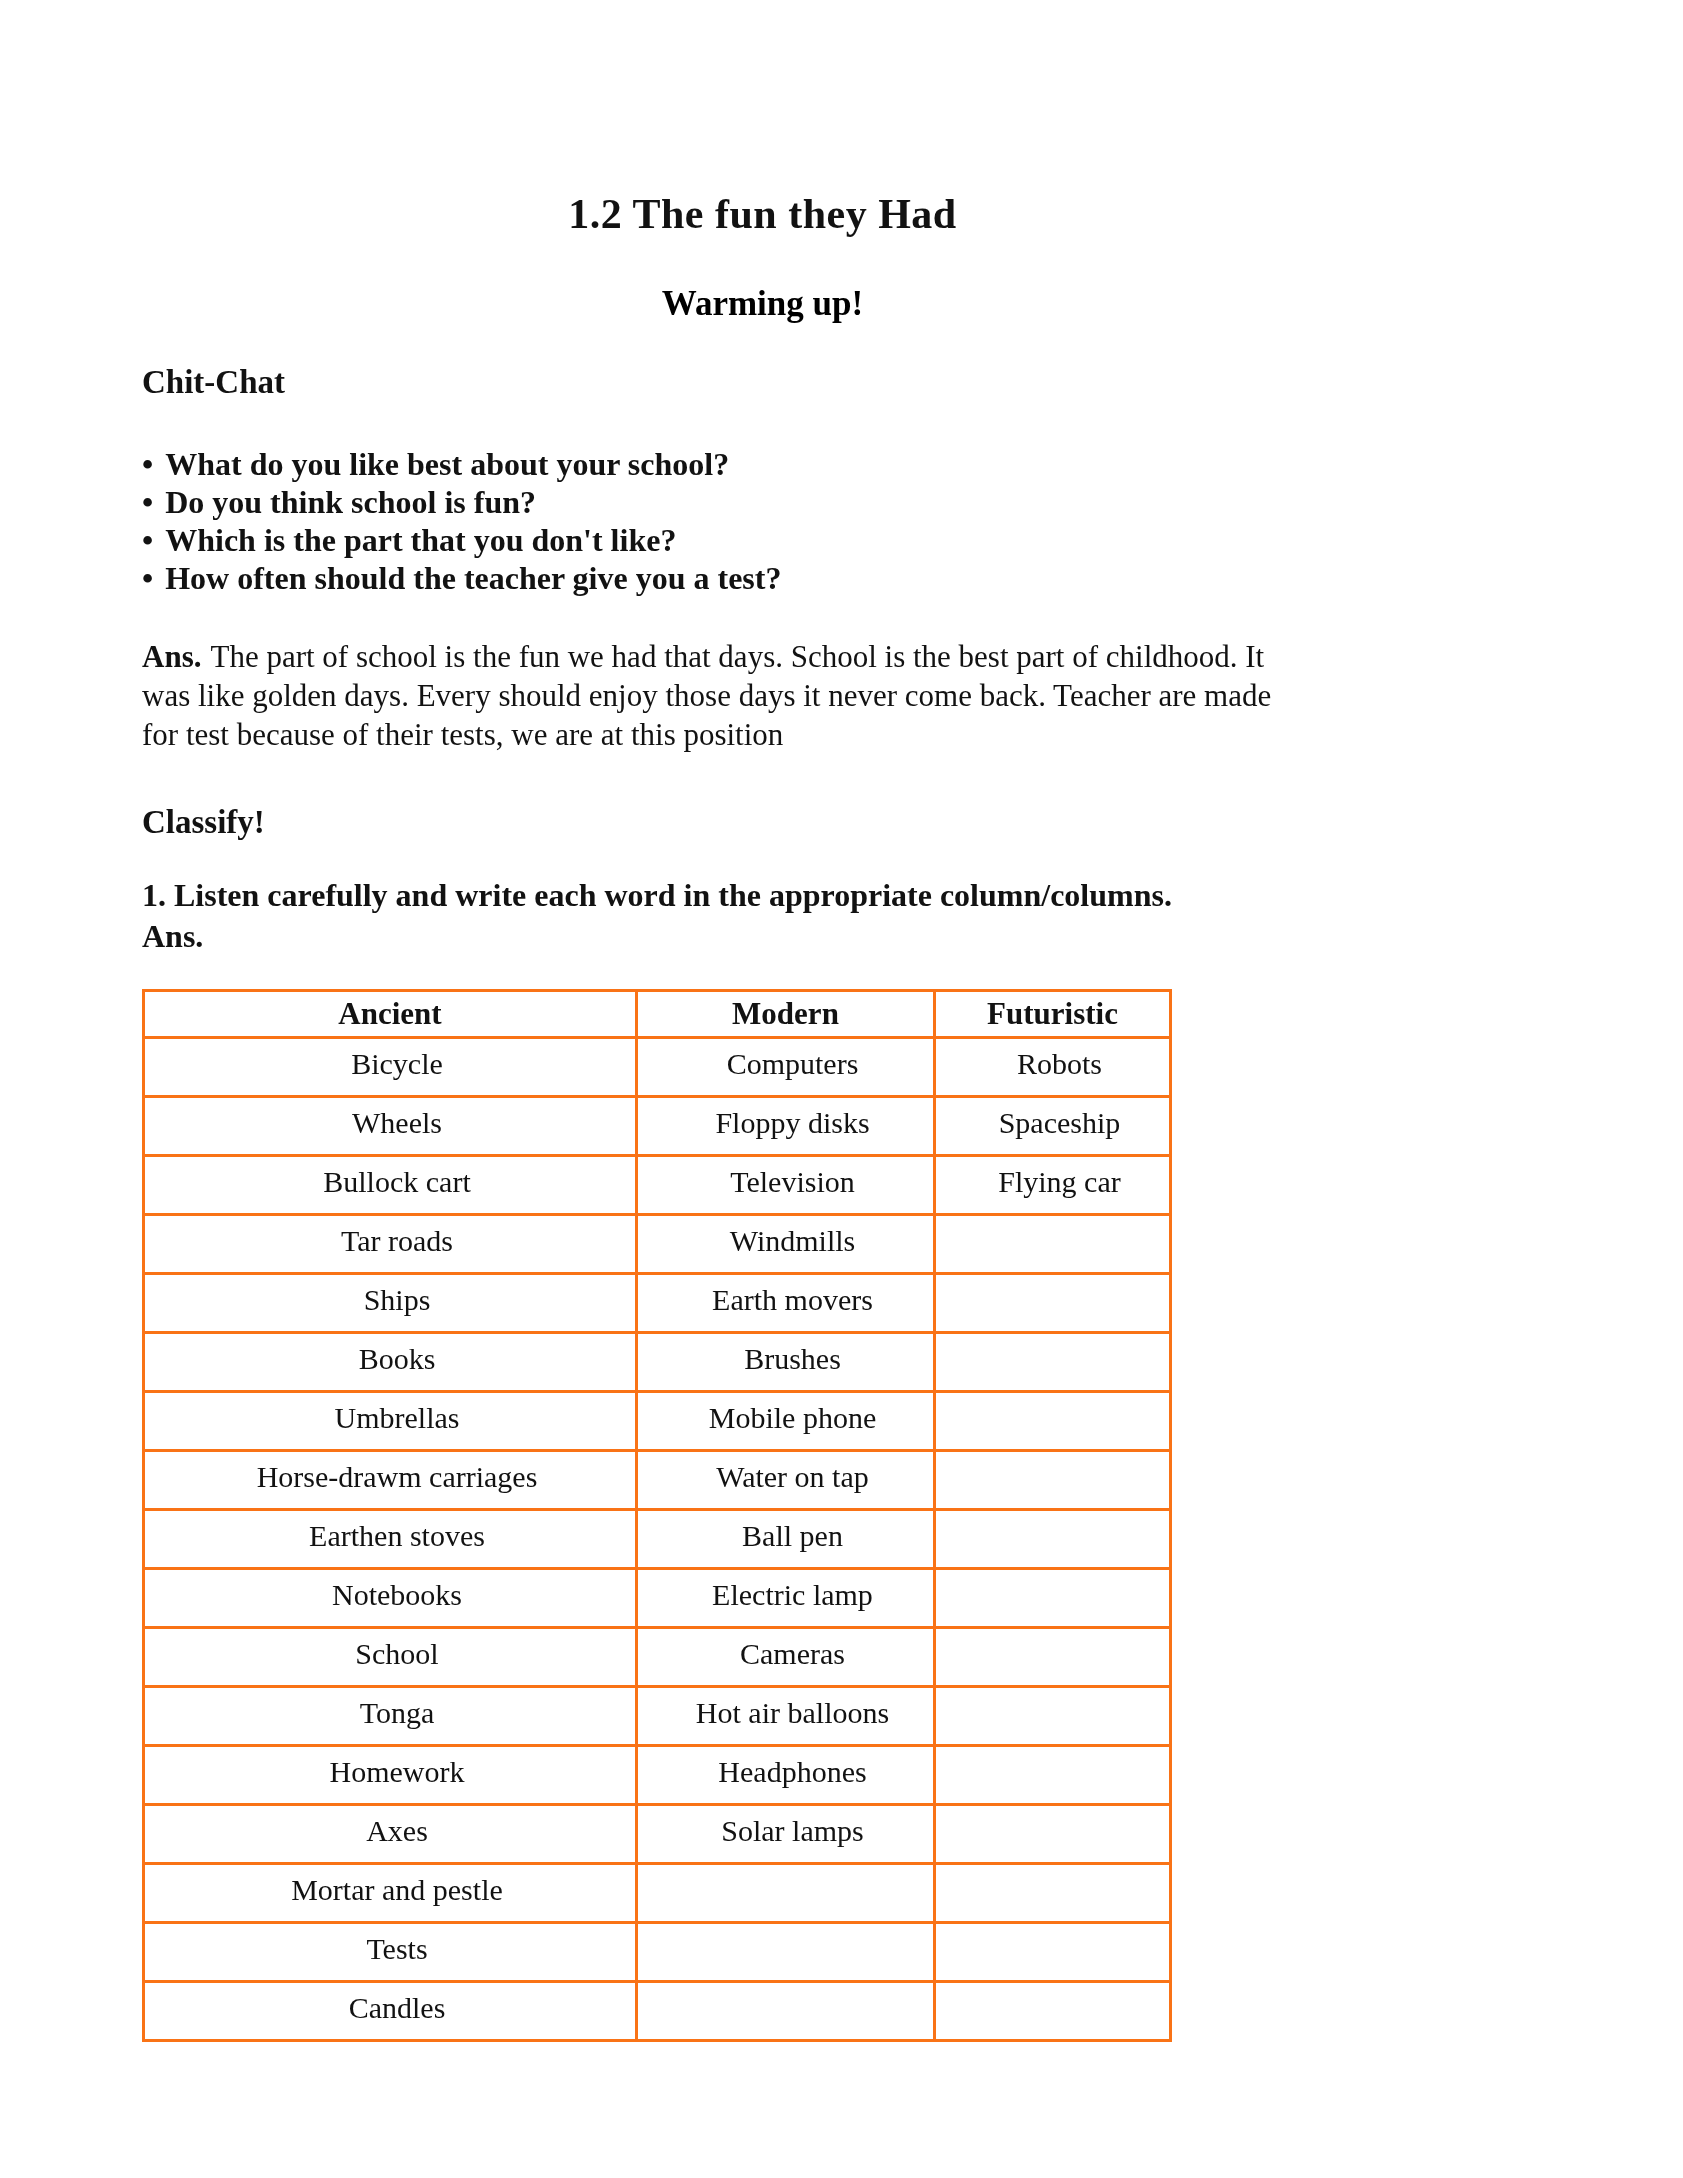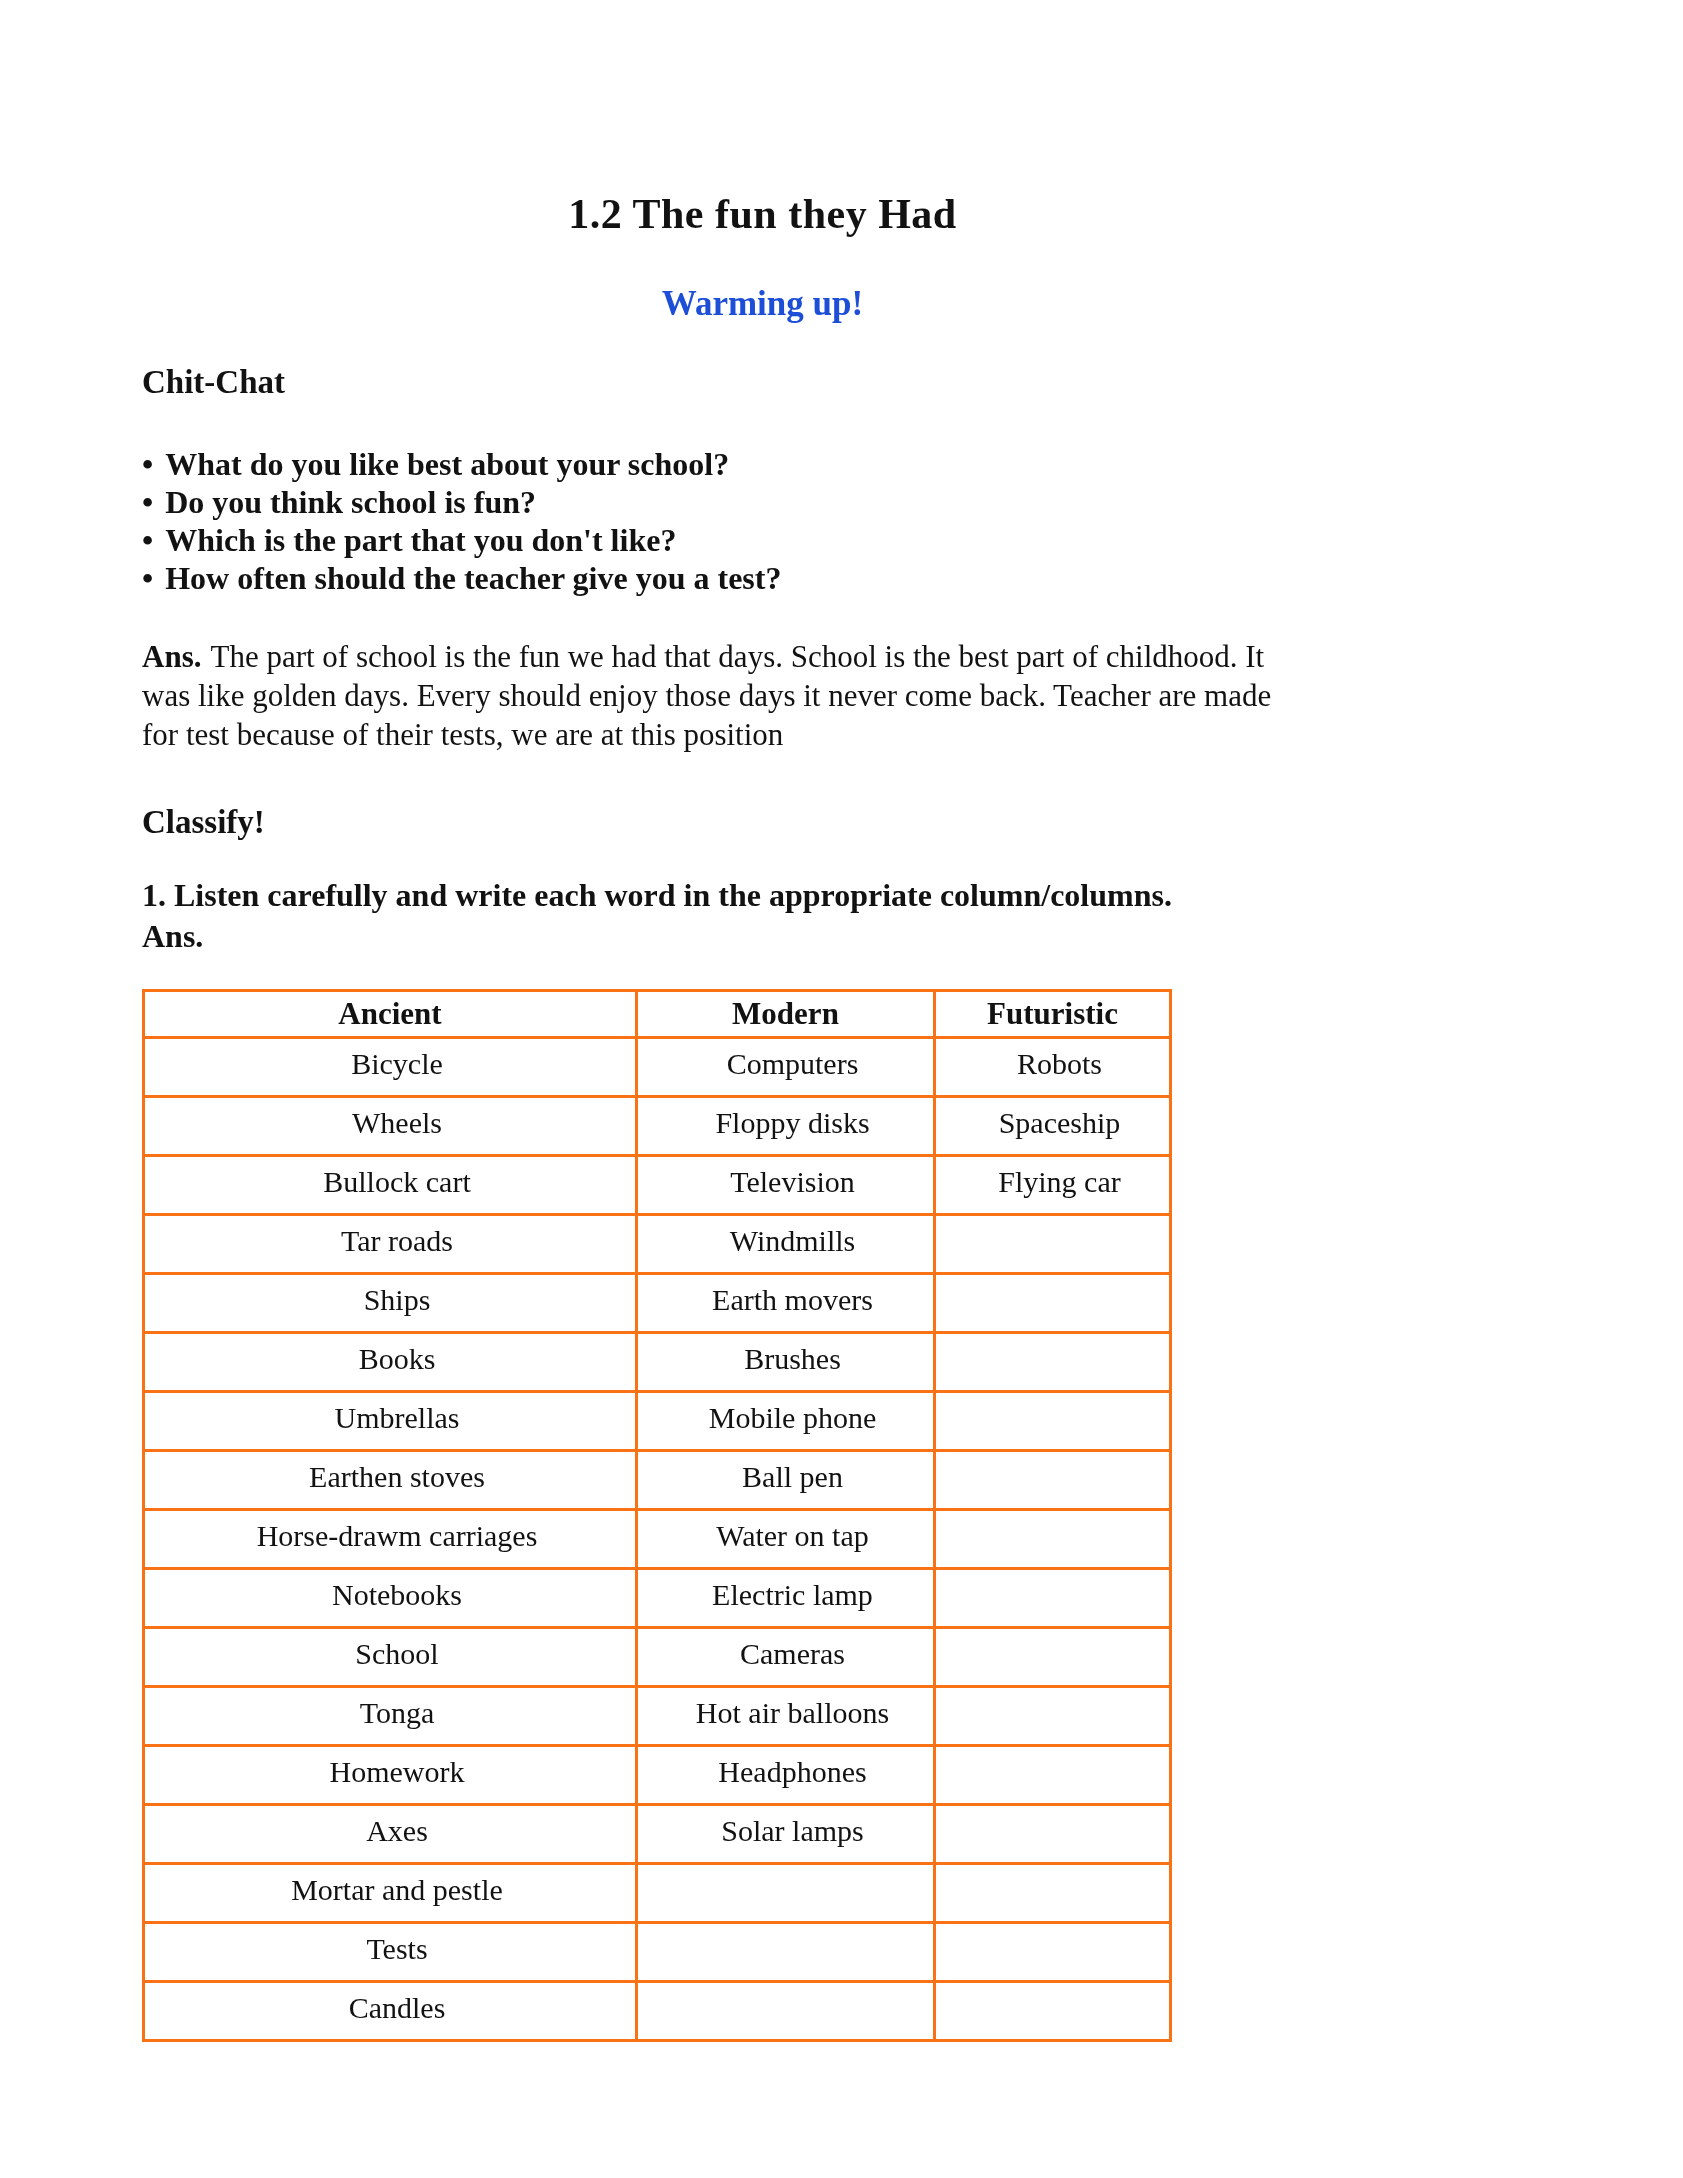--- a/index.html
+++ b/index.html
@@ -23,21 +23,21 @@
     text-align: center;
     font-size: 42px;
     font-weight: bold;
     letter-spacing: 0.5px;
   }
   .warming-heading {
     margin: 46px 0 0 0;
     text-align: center;
     font-size: 35px;
     font-weight: bold;
-    color: #1d4ed8;
+    color: #000000;
   }
   .sub-heading {
     margin: 40px 0 0 0;
     font-size: 33px;
     font-weight: bold;
   }
   .question-list {
     list-style: none;
     margin: 44px 0 0 0;
     padding: 0;
@@ -186,30 +186,30 @@
           <td>Books</td>
           <td>Brushes</td>
           <td></td>
         </tr>
         <tr>
           <td>Umbrellas</td>
           <td>Mobile phone</td>
           <td></td>
         </tr>
         <tr>
+          <td>Horse-drawm carriages</td>
+          <td>Water on tap</td>
+          <td></td>
+        </tr>
+        <tr>
           <td>Earthen stoves</td>
           <td>Ball pen</td>
           <td></td>
         </tr>
         <tr>
-          <td>Horse-drawm carriages</td>
-          <td>Water on tap</td>
-          <td></td>
-        </tr>
-        <tr>
           <td>Notebooks</td>
           <td>Electric lamp</td>
           <td></td>
         </tr>
         <tr>
           <td>School</td>
           <td>Cameras</td>
           <td></td>
         </tr>
         <tr>

